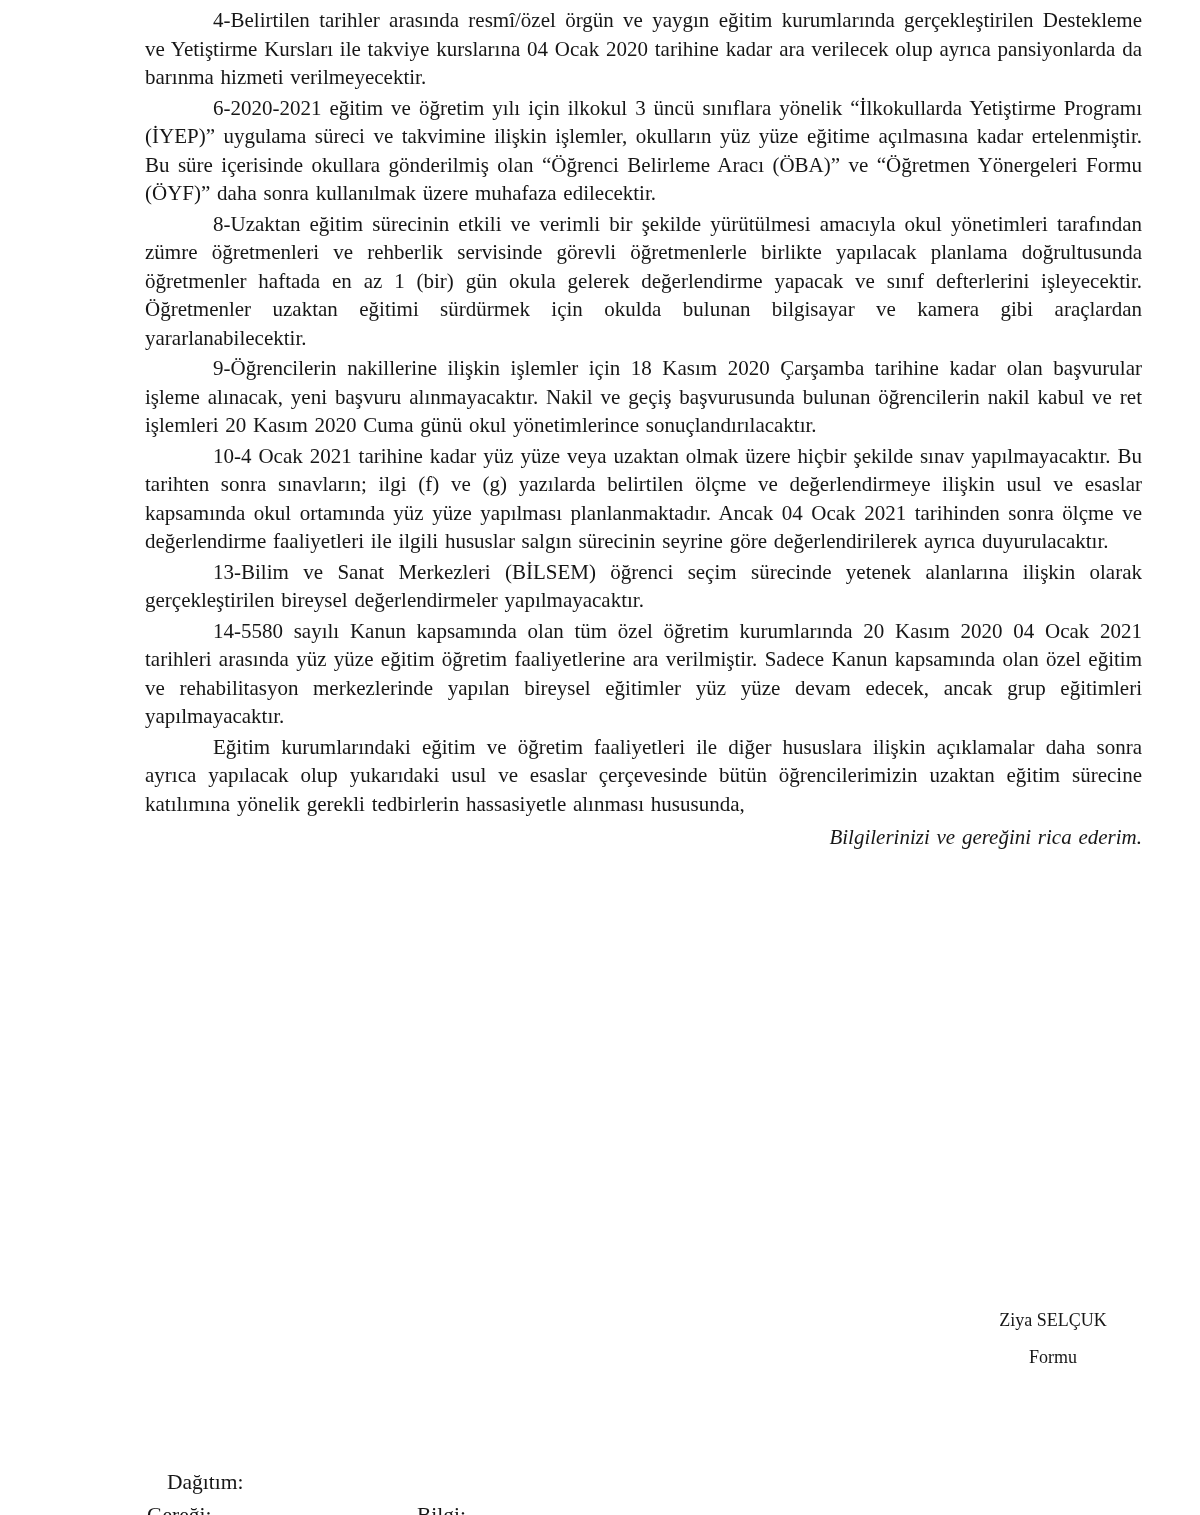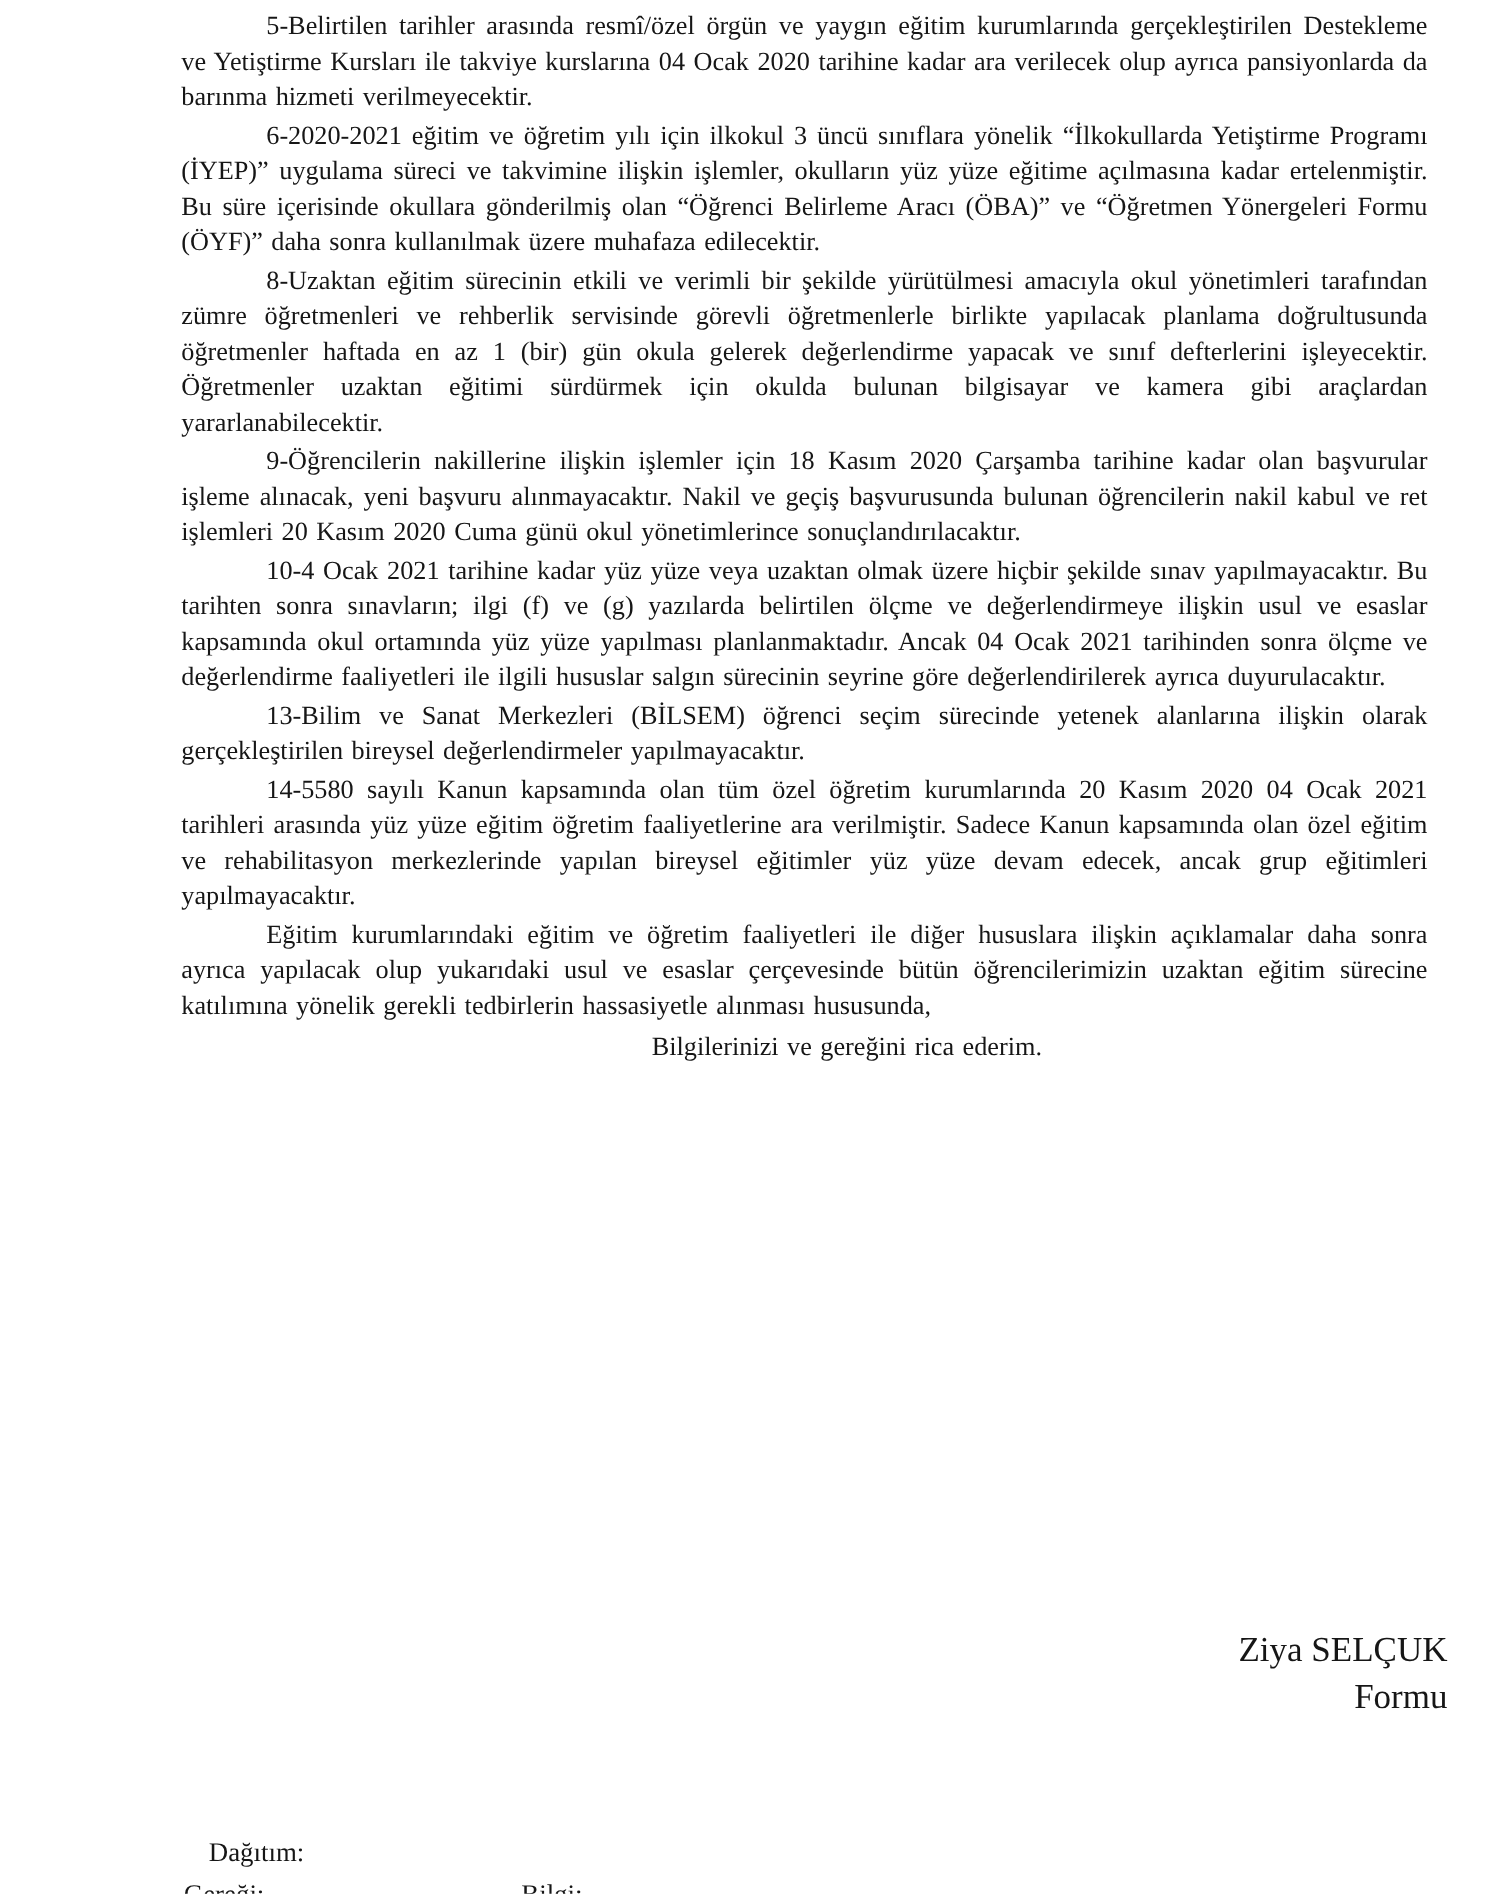--- a/index.html
+++ b/index.html
@@ -28,48 +28,49 @@
     font-size: 21px;
     line-height: 28.5px;
     word-spacing: 1.5px;
   }
   .content p {
     margin: 0 0 2px 0;
     text-indent: 68px;
   }
   .content p.salutation {
     margin-top: 5px;
-    text-align: center;
+    text-align: right;
+    font-style: italic;
   }
   .signature {
     position: absolute;
     top: 1302px;
     left: 948px;
     width: 210px;
-    text-align: right;
-    font-size: 28px;
+    text-align: center;
+    font-size: 18px;
     line-height: 37px;
   }
   .footer-label {
     position: absolute;
     font-size: 21.5px;
     line-height: 28px;
     white-space: nowrap;
   }
   .footer-distribution { top: 1468px; left: 145px; margin-left: 22px; }
   .footer-action       { top: 1501px; left: 147px; }
   .footer-info         { top: 1501px; left: 417px; }
 </style>
 </head>
 <body style="background: rgb(255, 255, 255); color: rgb(22, 22, 22);">
 
 <div class="page">
 
   <div class="content">
-    <p>5-Belirtilen tarihler arasında resmî/özel örgün ve yaygın eğitim kurumlarında gerçekleştirilen Destekleme ve Yetiştirme Kursları ile takviye kurslarına 04 Ocak 2020 tarihine kadar ara verilecek olup ayrıca pansiyonlarda da barınma hizmeti verilmeyecektir.</p>
+    <p>4-Belirtilen tarihler arasında resmî/özel örgün ve yaygın eğitim kurumlarında gerçekleştirilen Destekleme ve Yetiştirme Kursları ile takviye kurslarına 04 Ocak 2020 tarihine kadar ara verilecek olup ayrıca pansiyonlarda da barınma hizmeti verilmeyecektir.</p>
     <p>6-2020-2021 eğitim ve öğretim yılı için ilkokul 3 üncü sınıflara yönelik “İlkokullarda Yetiştirme Programı (İYEP)” uygulama süreci ve takvimine ilişkin işlemler, okulların yüz yüze eğitime açılmasına kadar ertelenmiştir. Bu süre içerisinde okullara gönderilmiş olan “Öğrenci Belirleme Aracı (ÖBA)” ve “Öğretmen Yönergeleri Formu (ÖYF)” daha sonra kullanılmak üzere muhafaza edilecektir.</p>
     <p>8-Uzaktan eğitim sürecinin etkili ve verimli bir şekilde yürütülmesi amacıyla okul yönetimleri tarafından zümre öğretmenleri ve rehberlik servisinde görevli öğretmenlerle birlikte yapılacak planlama doğrultusunda öğretmenler haftada en az 1 (bir) gün okula gelerek değerlendirme yapacak ve sınıf defterlerini işleyecektir. Öğretmenler uzaktan eğitimi sürdürmek için okulda bulunan bilgisayar ve kamera gibi araçlardan yararlanabilecektir.</p>
     <p>9-Öğrencilerin nakillerine ilişkin işlemler için 18 Kasım 2020 Çarşamba tarihine kadar olan başvurular işleme alınacak, yeni başvuru alınmayacaktır. Nakil ve geçiş başvurusunda bulunan öğrencilerin nakil kabul ve ret işlemleri 20 Kasım 2020 Cuma günü okul yönetimlerince sonuçlandırılacaktır.</p>
     <p>10-4 Ocak 2021 tarihine kadar yüz yüze veya uzaktan olmak üzere hiçbir şekilde sınav yapılmayacaktır. Bu tarihten sonra sınavların; ilgi (f) ve (g) yazılarda belirtilen ölçme ve değerlendirmeye ilişkin usul ve esaslar kapsamında okul ortamında yüz yüze yapılması planlanmaktadır. Ancak 04 Ocak 2021 tarihinden sonra ölçme ve değerlendirme faaliyetleri ile ilgili hususlar salgın sürecinin seyrine göre değerlendirilerek ayrıca duyurulacaktır.</p>
     <p>13-Bilim ve Sanat Merkezleri (BİLSEM) öğrenci seçim sürecinde yetenek alanlarına ilişkin olarak gerçekleştirilen bireysel değerlendirmeler yapılmayacaktır.</p>
     <p>14-5580 sayılı Kanun kapsamında olan tüm özel öğretim kurumlarında 20 Kasım 2020 04 Ocak 2021 tarihleri arasında yüz yüze eğitim öğretim faaliyetlerine ara verilmiştir. Sadece Kanun kapsamında olan özel eğitim ve rehabilitasyon merkezlerinde yapılan bireysel eğitimler yüz yüze devam edecek, ancak grup eğitimleri yapılmayacaktır.</p>
     <p>Eğitim kurumlarındaki eğitim ve öğretim faaliyetleri ile diğer hususlara ilişkin açıklamalar daha sonra ayrıca yapılacak olup yukarıdaki usul ve esaslar çerçevesinde bütün öğrencilerimizin uzaktan eğitim sürecine katılımına yönelik gerekli tedbirlerin hassasiyetle alınması hususunda,</p>
     <p class="salutation">Bilgilerinizi ve gereğini rica ederim.</p>
   </div>
 

